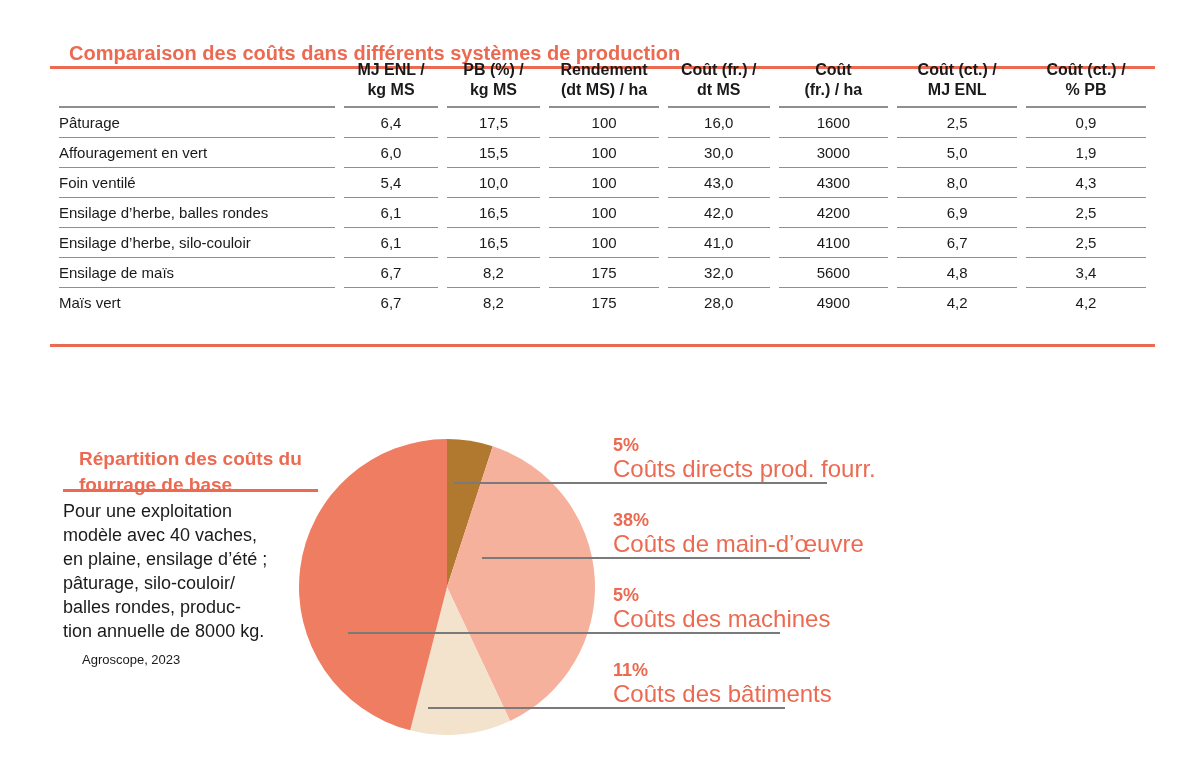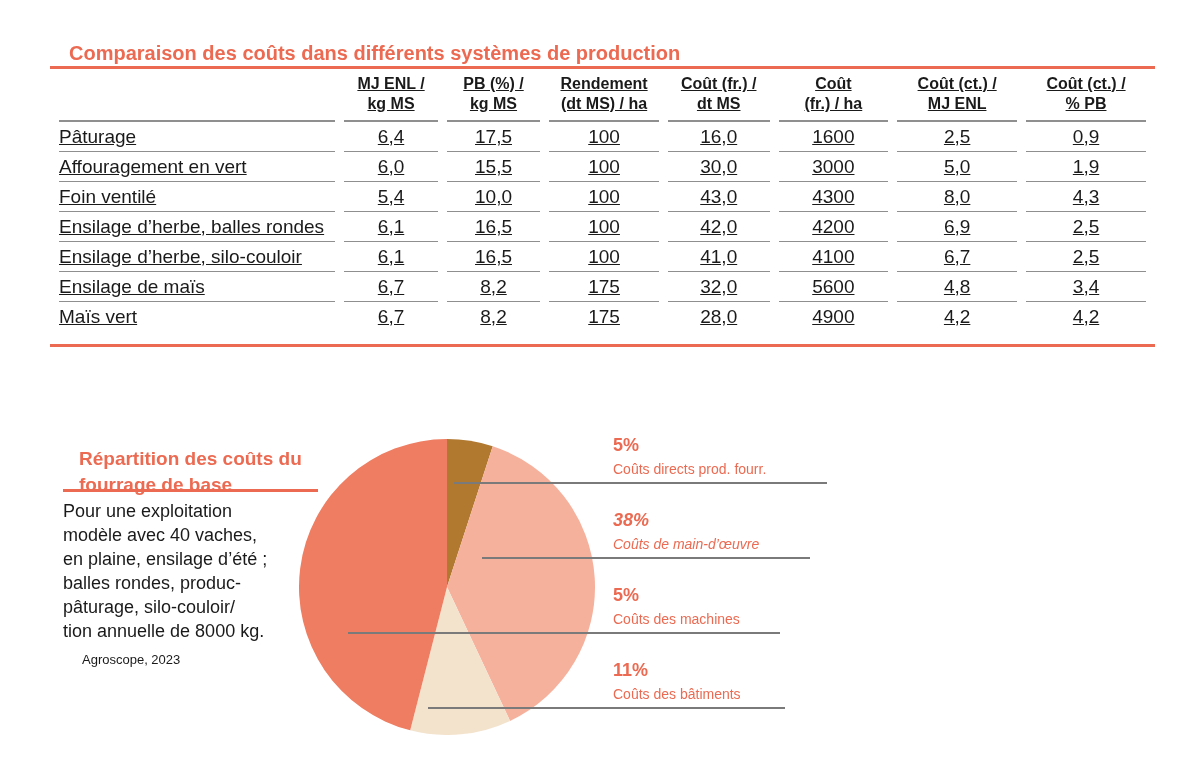--- a/index.html
+++ b/index.html
@@ -16,31 +16,31 @@
   .page{position:absolute;inset:0;}
 
   
   .fig-title{
     position:absolute;left:65px;top:38px;margin:4px;
     font-size:20px;font-weight:bold;color:var(--accent);
   }
   .title-rule{position:absolute;left:50px;top:66px;width:1105px;height:3px;}
   .accent-bg{background:var(--accent);}
 
-  .table-wrap{position:absolute;left:50px;top:74px;width:1105px;text-decoration:underline;}
+  .table-wrap{position:absolute;left:50px;top:60px;width:1105px;}
   table{
     width:1105px;border-collapse:separate;border-spacing:9px 0;table-layout:fixed;
   }
   th{
     font-size:16px;font-weight:bold;line-height:20px;text-align:center;
     vertical-align:bottom;padding:0 0 6px 0;
     border-bottom:2px solid var(--table-line);
   }
   td{
-    font-size:19px;height:29px;text-align:center;vertical-align:middle;padding:0;
+    font-size:15px;height:29px;text-align:center;vertical-align:middle;padding:0;
     border-bottom:1.5px solid var(--table-line);
   }
   td.label{text-align:left;}
   tbody tr:last-child td{border-bottom:none;}
 
   .bottom-rule{position:absolute;left:50px;top:344px;width:1105px;height:3px;}
   .footnote{
     position:absolute;left:50px;top:356px;width:1100px;text-align:right;
     font-size:13px;color:var(--text);
   }
@@ -55,21 +55,21 @@
     position:absolute;left:63px;top:499px;width:260px;
     font-size:18px;line-height:24px;color:var(--text);
   }
   .pie-source{position:absolute;left:63px;top:652px;font-size:13px;color:var(--text);margin-left:19px;}
 
   .pie{position:absolute;left:299px;top:439px;}
 
   .labels-layer{position:absolute;inset:0;pointer-events:none;}
   .pie-label-group{position:absolute;left:613px;color:var(--accent);}
   .pie-pct{font-size:18px;font-weight:bold;line-height:24px;}
-  .pie-lab{font-size:14px;line-height:24px;}
+  .pie-lab{font-size:24px;line-height:24px;}
   .leader-line{position:absolute;height:1.5px;background:var(--leader-line);}
 </style>
 </head>
 <body>
 
 <div class="page">
 
   <h1 class="fig-title">Comparaison des coûts dans différents systèmes de production</h1>
   <div class="title-rule accent-bg"></div>
 
@@ -197,39 +197,39 @@
   </div>
 
   <div class="bottom-rule accent-bg"></div>
 
   <h2 class="pie-title">Répartition des coûts du fourrage de base</h2>
   <div class="pie-title-rule accent-bg"></div>
   <div class="pie-desc">
       <div>Pour une exploitation</div>
       <div>modèle avec 40 vaches,</div>
       <div>en plaine, ensilage d’été ;</div>
+      <div>pâturage, silo-couloir/</div>
       <div>balles rondes, produc-</div>
-      <div>pâturage, silo-couloir/</div>
       <div>tion annuelle de 8000 kg.</div>
     </div>
   <div class="pie-source">Agroscope, 2023</div>
 
   <svg class="pie" width="296" height="296" viewBox="0 0 296 296">
       <path d="M 148,148 L 148.00,0.00 A 148,148 0 0 1 193.73,7.24 Z" fill="#B1782F"></path>
       <path d="M 148,148 L 193.73,7.24 A 148,148 0 0 1 211.02,281.91 Z" fill="#F6B19D"></path>
       <path d="M 148,148 L 211.02,281.91 A 148,148 0 0 1 111.19,291.35 Z" fill="#F3E3CD"></path>
       <path d="M 148,148 L 111.19,291.35 A 148,148 0 0 1 148.00,0.00 Z" fill="#EE7D61"></path>
     </svg>
   <div class="labels-layer">
       <div class="pie-label-group" style="top: 433px;">
         <div class="pie-pct">5%</div>
         <div class="pie-lab">Coûts directs prod. fourr.</div>
       </div>
       <div class="leader-line" style="left: 454px; top: 482px; width: 373px;"></div>
-      <div class="pie-label-group" style="top: 508px; font-style: italic;">
+      <div class="pie-label-group" style="top: 508px;">
         <div class="pie-pct">38%</div>
         <div class="pie-lab">Coûts de main-d’œuvre</div>
       </div>
       <div class="leader-line" style="left: 482px; top: 557px; width: 328px;"></div>
       <div class="pie-label-group" style="top: 583px;">
         <div class="pie-pct">5%</div>
         <div class="pie-lab">Coûts des machines</div>
       </div>
       <div class="leader-line" style="left: 348px; top: 632px; width: 432px;"></div>
       <div class="pie-label-group" style="top: 658px;">

